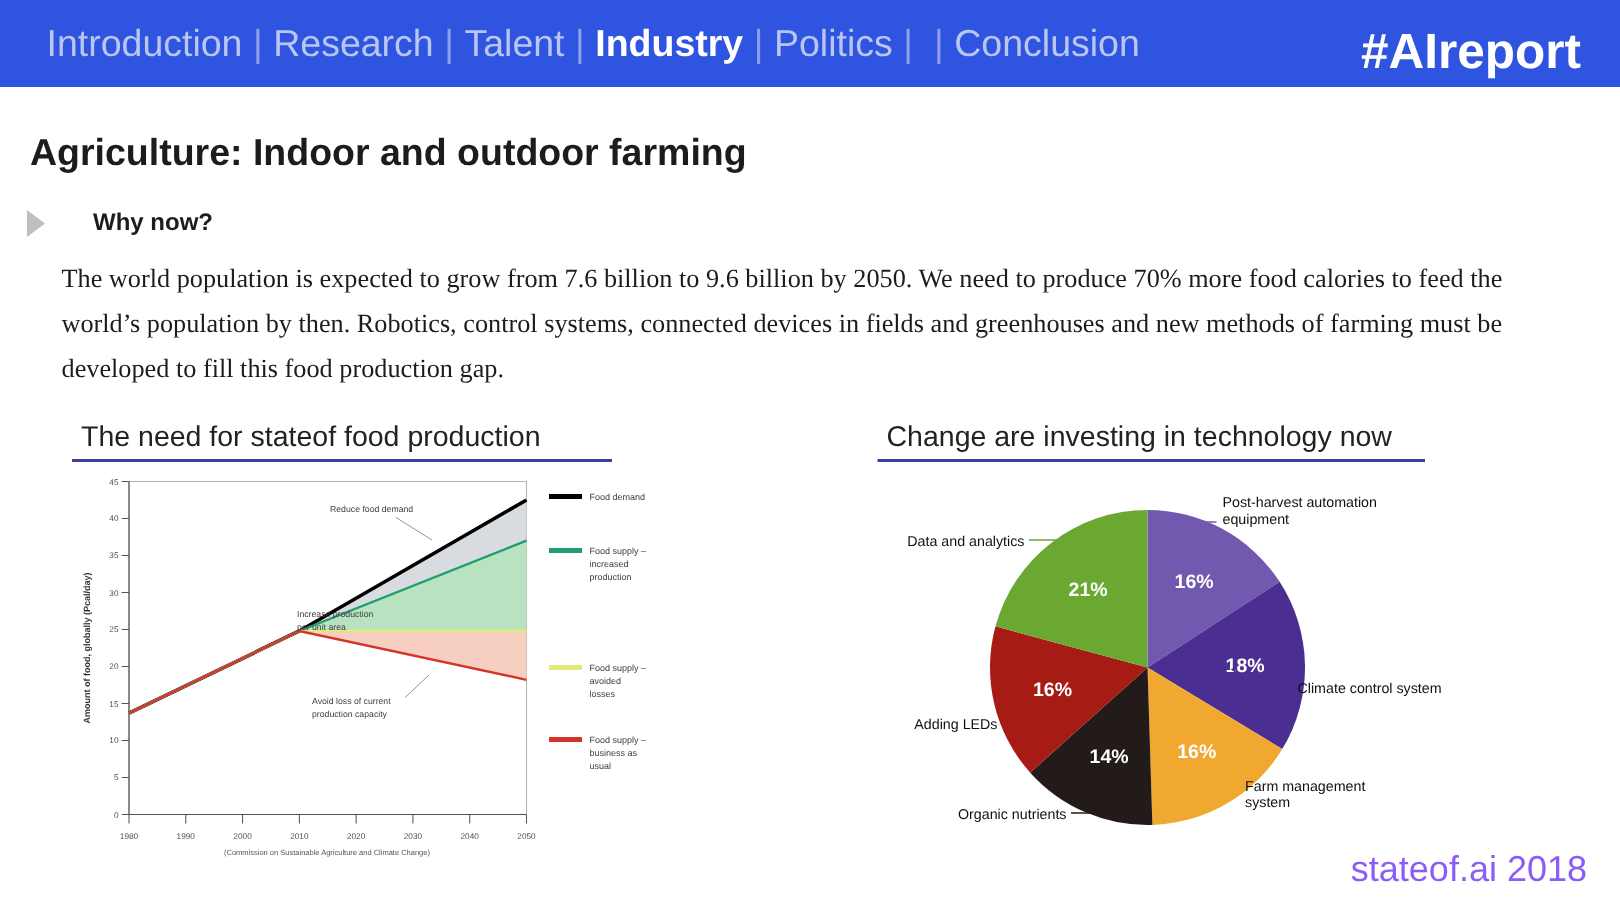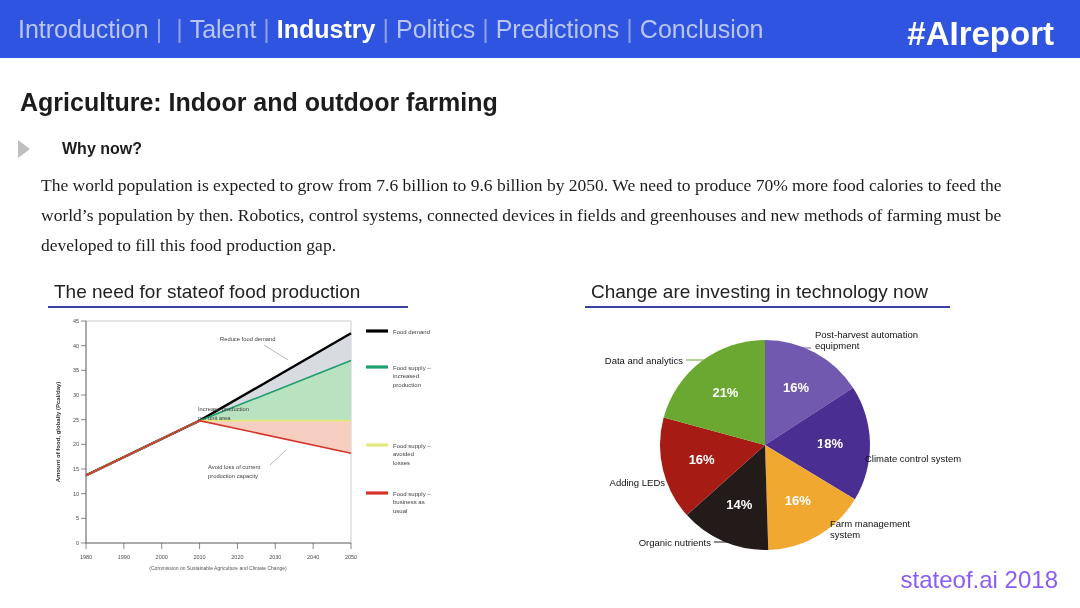--- a/index.html
+++ b/index.html
@@ -9,21 +9,21 @@
     overflow:hidden;position:relative;
   }
 
   
   #navbar{
     position:absolute;left:0;top:0;width:1080px;height:58px;
     background:#2f54e0;
     display:flex;align-items:center;
   }
   #navbar .nav-inner{
-    display:flex;align-items:baseline;margin-left:18px;
+    display:flex;align-items:baseline;margin-left:31px;
   }
   .nav-item{
     font-size:25px;color:#b9c6f2;letter-spacing:0px;white-space:nowrap;
   }
   .nav-item.active{color:#ffffff;font-weight:bold;}
   .nav-sep{font-size:25px;color:#8ea0e8;padding:0 7px;}
   #hashtag{
     position:absolute;right:26px;top:15px;
     font-size:33px;font-weight:bold;color:#ffffff;
   }
@@ -86,28 +86,28 @@
     font-size:24px;font-weight:normal;color:#8b5cf6;letter-spacing:0px;
   }
 </style>
 </head>
 <body>
 
 <div id="navbar">
   <div class="nav-inner">
     <span class="nav-item">Introduction</span>
     <span class="nav-sep">|</span>
+    <span class="nav-item">Research</span>
     <span class="nav-sep">|</span>
     <span class="nav-item">Talent</span>
     <span class="nav-sep">|</span>
     <span class="nav-item active">Industry</span>
     <span class="nav-sep">|</span>
     <span class="nav-item">Politics</span>
     <span class="nav-sep">|</span>
-    <span class="nav-item">Predictions</span>
     <span class="nav-sep">|</span>
     <span class="nav-item">Conclusion</span>
   </div>
   <div id="hashtag">#AIreport</div>
 </div>
 
 <div id="slide-title">Agriculture: Indoor and outdoor farming</div>
 
 <div id="why-row">
   <div id="why-triangle"></div>

